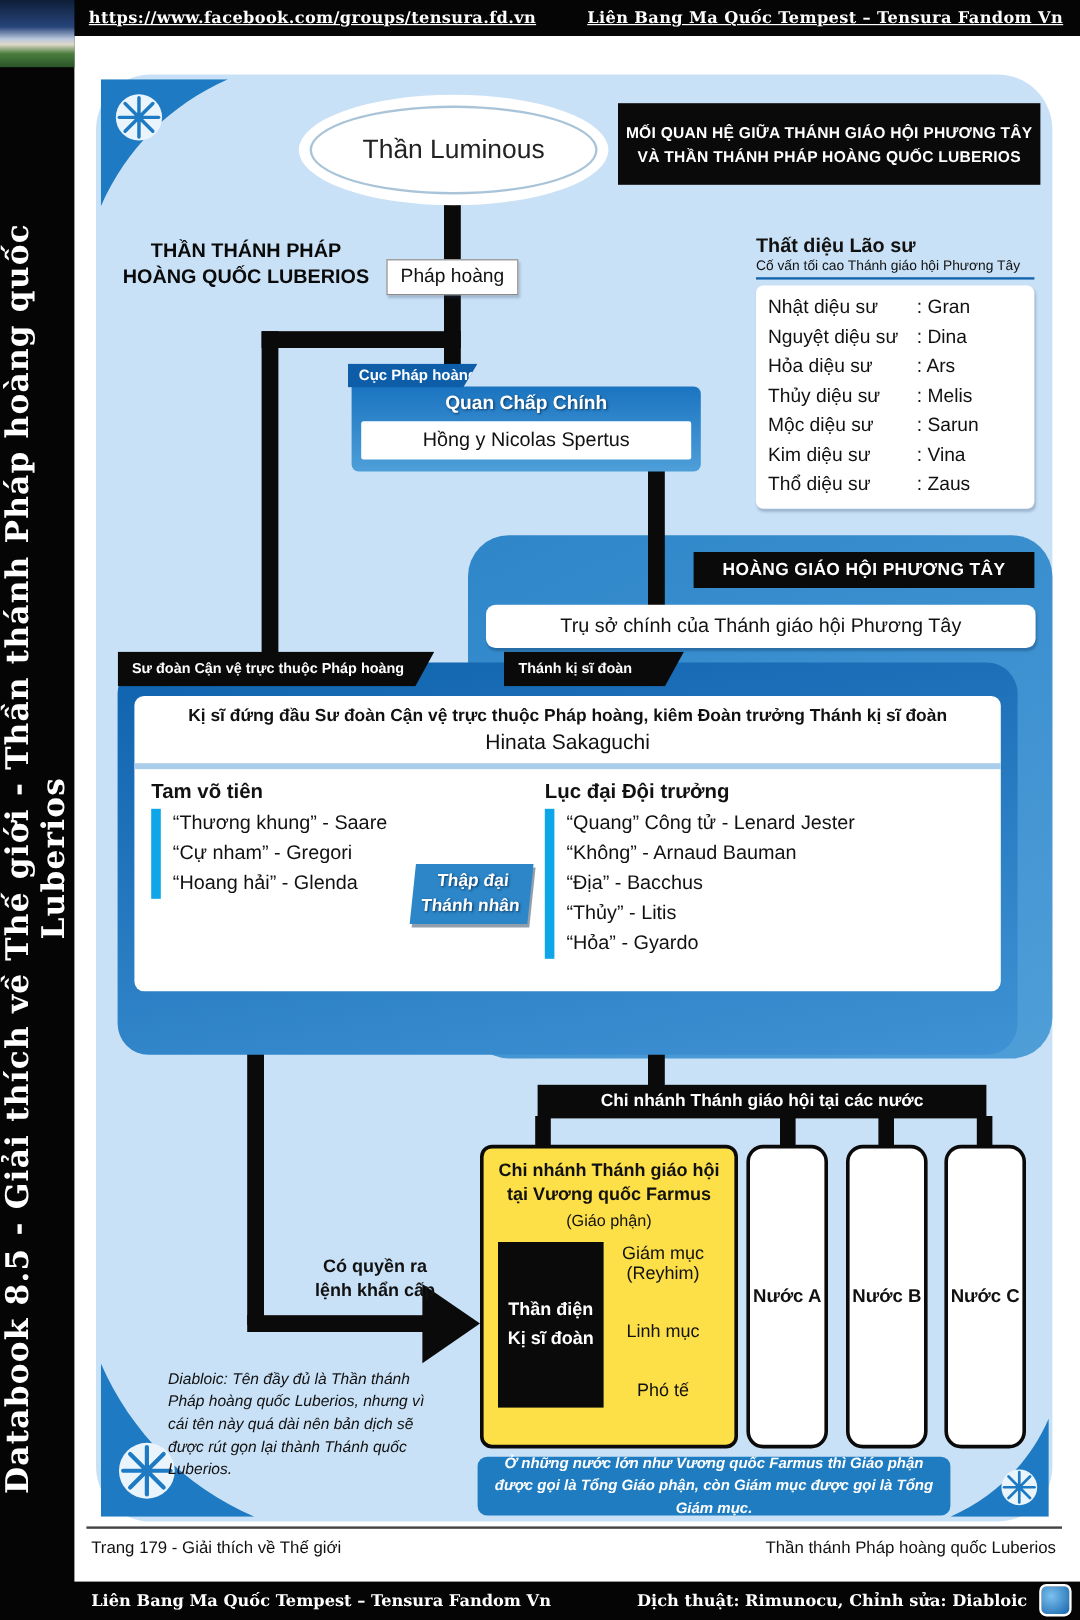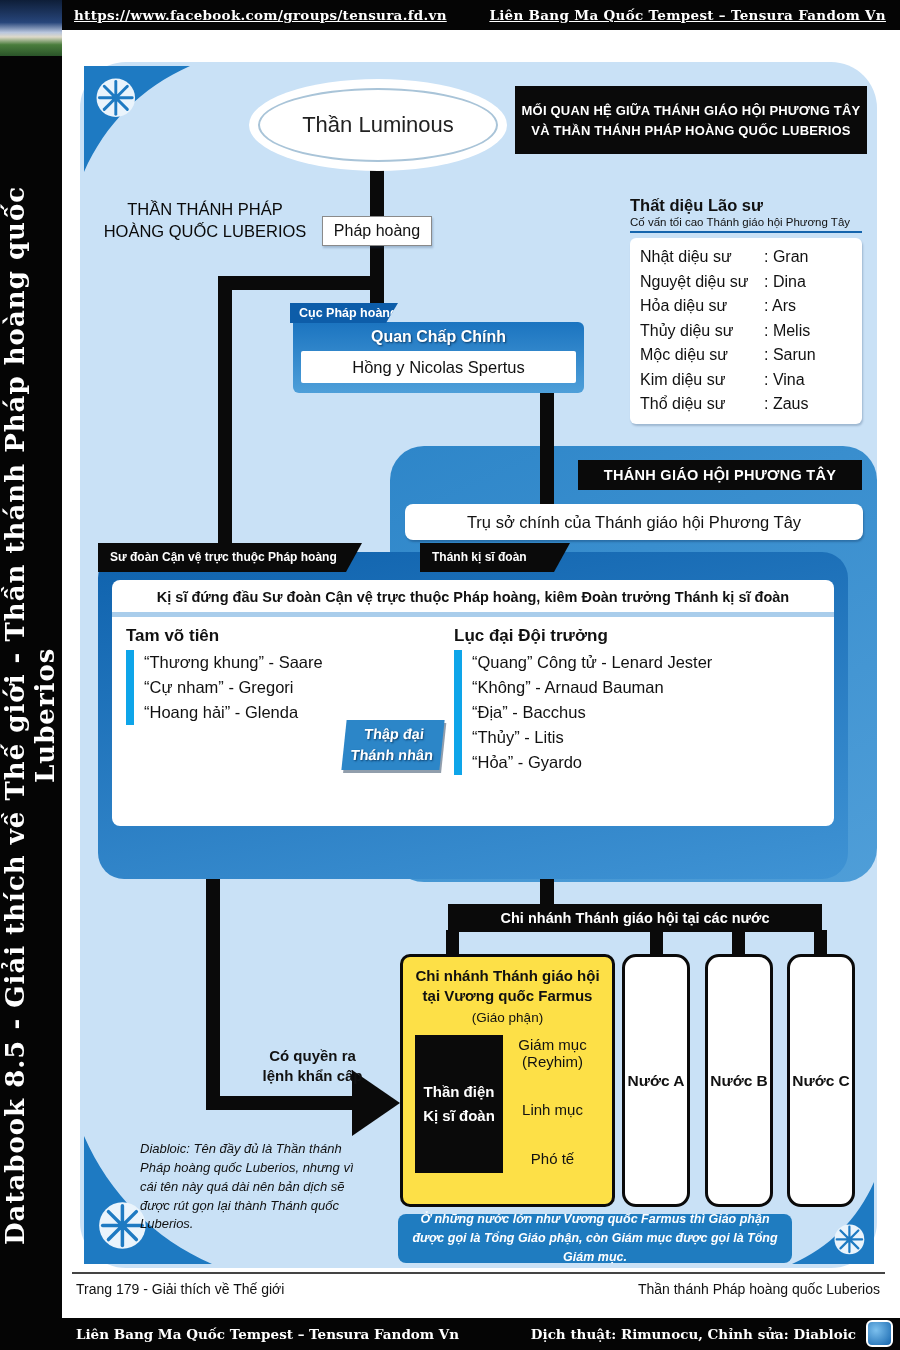--- a/index.html
+++ b/index.html
@@ -40,21 +40,21 @@
   .arrow-head{left:352px;top:1070px;width:0;height:0;z-index:3;
     border-top:33px solid transparent;border-bottom:33px solid transparent;border-left:48px solid #0a0a0a;}
 
   
   .ellipse{left:258px;top:88px;width:240px;height:74px;z-index:4;background:#fff;
     border:2px solid #a9c4d8;border-radius:50%;box-shadow:0 0 0 9px #ffffff;box-sizing:border-box;
     display:flex;align-items:center;justify-content:center;font-size:22px;color:#222;}
   .title-box{left:515px;top:86px;width:352px;height:68px;background:#0a0a0a;color:#fff;z-index:4;
     display:flex;flex-direction:column;justify-content:center;align-items:center;gap:5px;
     font-weight:800;font-size:13px;text-align:center;letter-spacing:.2px;}
-  .luberios-label{left:98px;top:198px;width:214px;z-index:4;font-weight:400;font-size:16.5px;
+  .luberios-label{left:98px;top:198px;width:214px;z-index:4;font-weight:700;font-size:16.5px;
     line-height:1.35;text-align:center;color:#0a0a0a;}
   .pope-box{left:322px;top:216px;width:110px;height:30px;background:#fff;border:1px solid #8a8a8a;z-index:4;
     display:flex;align-items:center;justify-content:center;font-size:16px;box-shadow:1px 2px 2px rgba(30,60,100,.25);box-sizing:border-box;}
 
   
   .sages{left:630px;top:196px;width:232px;z-index:4;}
   .sages-title{font-weight:800;font-size:16.5px;}
   .sages-sub{font-size:11.5px;margin-top:1px;padding-bottom:3px;border-bottom:2px solid #1565ad;}
   .sages-box{margin-top:5px;background:#fff;border-radius:6px;padding:7px 10px;box-shadow:1px 2px 2px rgba(30,60,100,.25);}
   .sage-row{display:flex;font-size:16px;line-height:24.5px;}
@@ -246,29 +246,30 @@
       </div>
   </div>
 </div>
 
 <div class="exec-tab abs">Cục Pháp hoàng</div>
 <div class="exec abs">
   <div class="exec-role">Quan Chấp Chính</div>
   <div class="exec-person">Hồng y Nicolas Spertus</div>
 </div>
 
-<div class="church-title abs">THÁNH GIÁO HỘI PHƯƠNG TÂY</div>
+<div class="church-title abs">HOÀNG GIÁO HỘI PHƯƠNG TÂY</div>
 <div class="hq-box abs">Trụ sở chính của Thánh giáo hội Phương Tây</div>
 
 <div class="main-panel abs"></div>
 <div class="tab tab-left abs">Sư đoàn Cận vệ trực thuộc Pháp hoàng</div>
 <div class="tab tab-right abs">Thánh kị sĩ đoàn</div>
 <div class="white-content abs">
   <div class="wc-header">
     <div class="wc-header-line">Kị sĩ đứng đầu Sư đoàn Cận vệ trực thuộc Pháp hoàng, kiêm Đoàn trưởng Thánh kị sĩ đoàn</div>
+    <div class="wc-header-name">Hinata Sakaguchi</div>
   </div>
   <div class="wc-divider"></div>
   <div class="wc-cols">
     <div class="col-left">
       <div class="group-title">Tam võ tiên</div>
       <div class="member-list">
         <div class="member">“Thương khung” - Saare</div>
         <div class="member">“Cự nham” - Gregori</div>
         <div class="member">“Hoang hải” - Glenda</div>
       </div>

